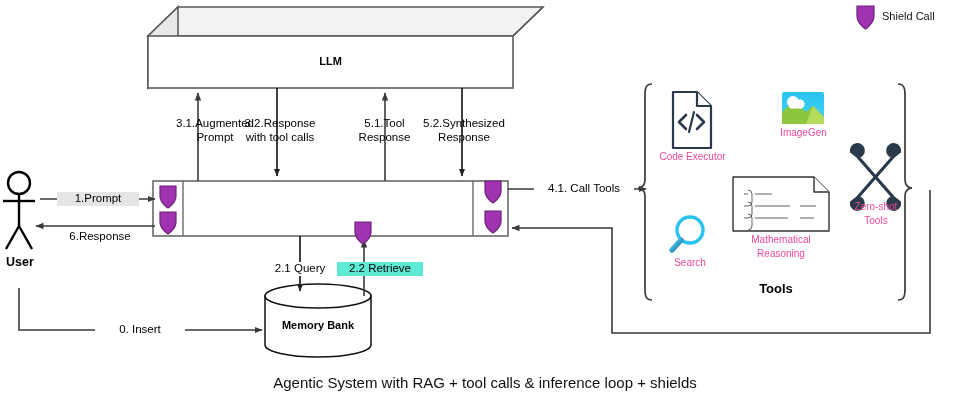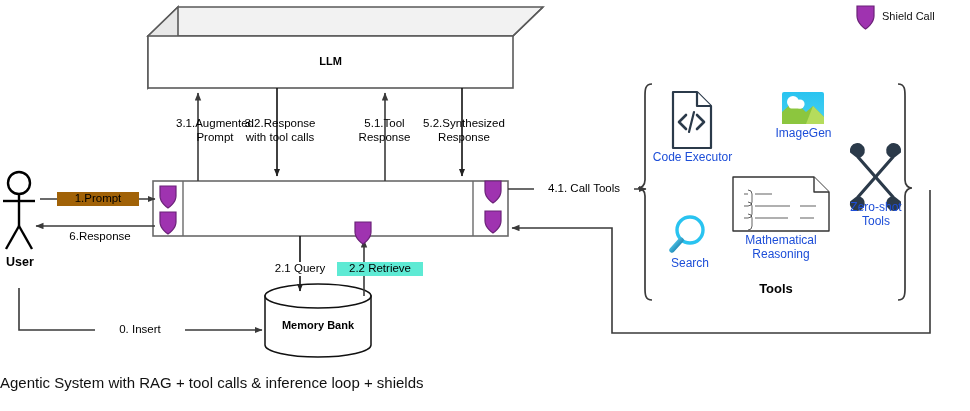--- a/index.html
+++ b/index.html
@@ -3,24 +3,24 @@
 <meta charset="utf-8">
 <style>
   html,body{margin:0;padding:0;background:#ffffff;}
   body{width:970px;height:411px;position:relative;overflow:hidden;
        font-family:"Liberation Sans","DejaVu Sans",sans-serif;color:#000;}
   .stage{position:absolute;left:0;top:0;width:970px;height:411px;}
   svg.layer{position:absolute;left:0;top:0;width:970px;height:411px;}
   .lbl{position:absolute;font-size:11.5px;line-height:13.5px;color:#000;
        text-align:center;white-space:pre-line;}
   .lbl-b{font-weight:bold;}
-  .caption{position:absolute;left:0;top:374px;width:970px;text-align:left;
+  .caption{position:absolute;left:0;top:374px;width:970px;text-align:center;
            font-size:15px;color:#111;}
   .boxtitle{position:absolute;font-weight:bold;font-size:11px;text-align:center;}
-  .icolabel{position:absolute;font-size:12px;text-align:center;color:#1d4ed8;
+  .icolabel{position:absolute;font-size:10px;text-align:center;color:#ec4899;
             line-height:14px;white-space:pre-line;}
   .legend-text{position:absolute;font-size:11px;color:#111;}
 </style>
 </head>
 <body>
 
 <div class="stage">
 
   <svg class="layer" viewBox="0 0 970 411">
     <defs>
@@ -191,21 +191,21 @@
 
   <div class="lbl" style="left:220px;top:117px;width:120px;">3.2.Response
 with tool calls</div>
 
   <div class="lbl" style="left:332px;top:117px;width:105px;">5.1.Tool
 Response</div>
 
   <div class="lbl" style="left:405px;top:117px;width:118px;">5.2.Synthesized
 Response</div>
 
-  <div class="lbl" style="left:57px;top:192px;width:82px;background:#a16207;">1.Prompt</div>
+  <div class="lbl" style="left:57px;top:192px;width:82px;background:#e5e5e5;">1.Prompt</div>
 
   <div class="lbl" style="left:52px;top:219px;width:96px;background:#fff;margin-top:11px;">6.Response</div>
 
   <div class="lbl" style="left:95px;top:323px;width:90px;background:#fff;">0. Insert</div>
 
   <div class="lbl" style="left:262px;top:262px;width:76px;background:#fff;">2.1 Query</div>
 
   <div class="lbl" style="left:337px;top:262px;width:86px;background:#5eead4;">2.2 Retrieve</div>
 
   <div class="lbl" style="left:534px;top:182px;width:100px;background:#fff;">4.1. Call Tools</div>

